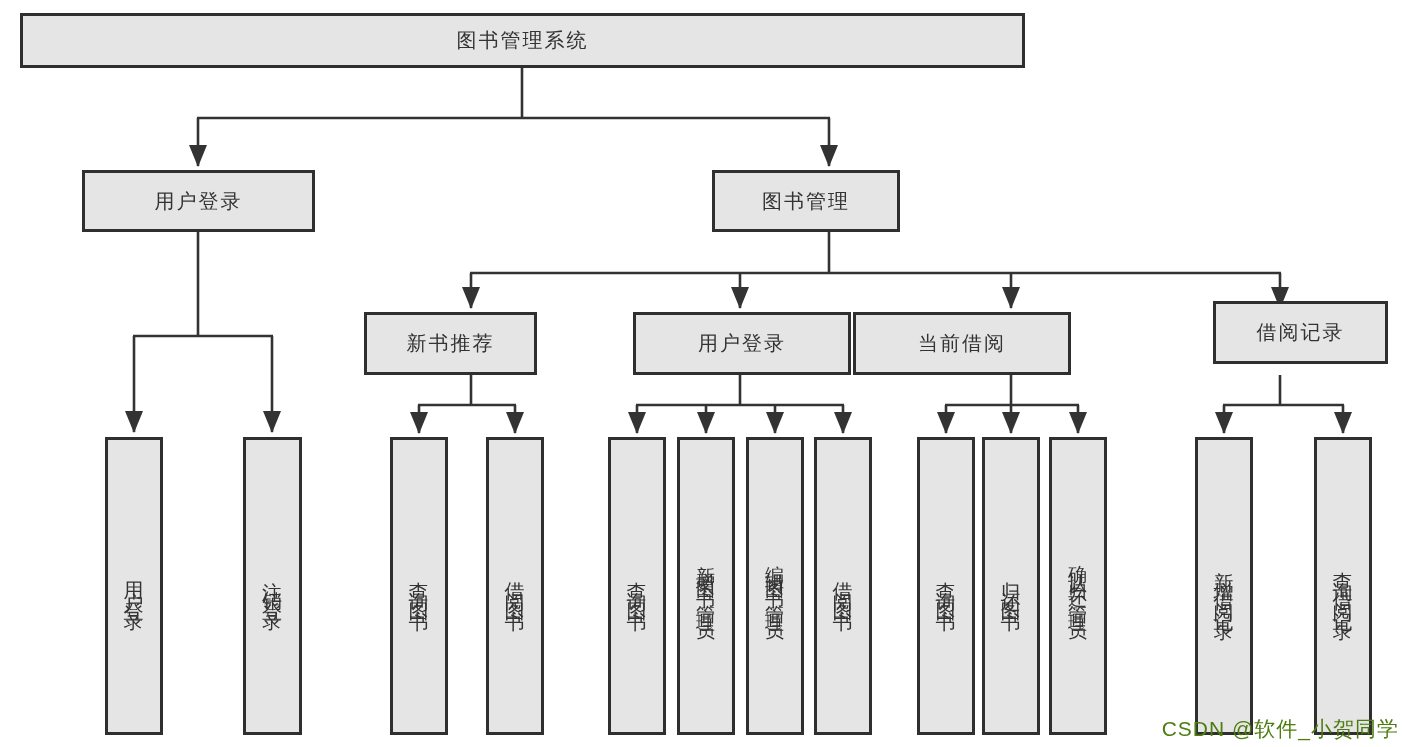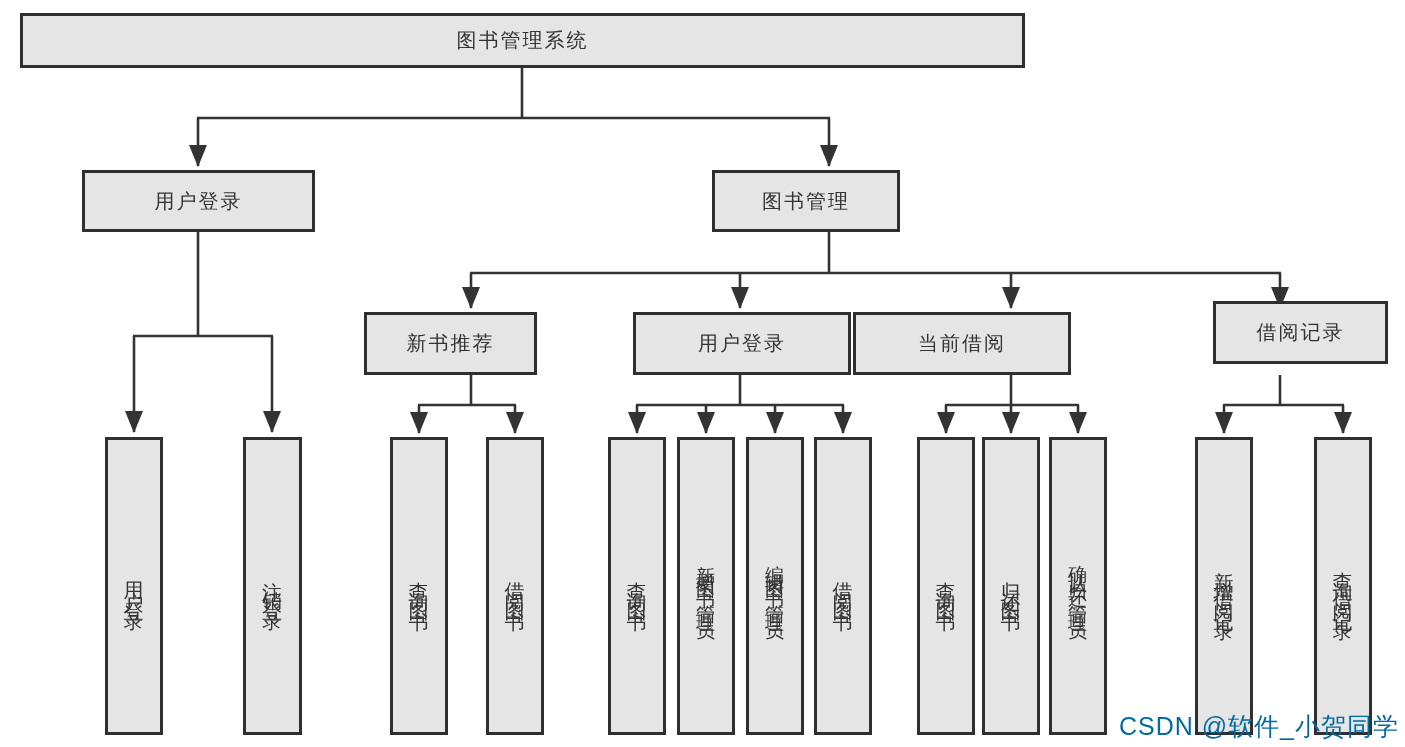--- a/index.html
+++ b/index.html
@@ -33,22 +33,22 @@
     letter-spacing: 10px;
     line-height: 1;
     text-align: center;
     overflow: hidden;
   }
   .vbox.long { letter-spacing: 8px; font-size: 19px; }
   #watermark {
     position: absolute;
     right: 6px;
     bottom: 4px;
-    font-size: 25px;
-    color: #0369a1;
+    font-size: 21px;
+    color: #4d7c0f;
     letter-spacing: 1px;
     z-index: 5;
   }
 </style>
 </head>
 <body>
 
 <div id="canvas">
 
   <svg id="connectors" width="1405" height="747" viewBox="0 0 1405 747">

